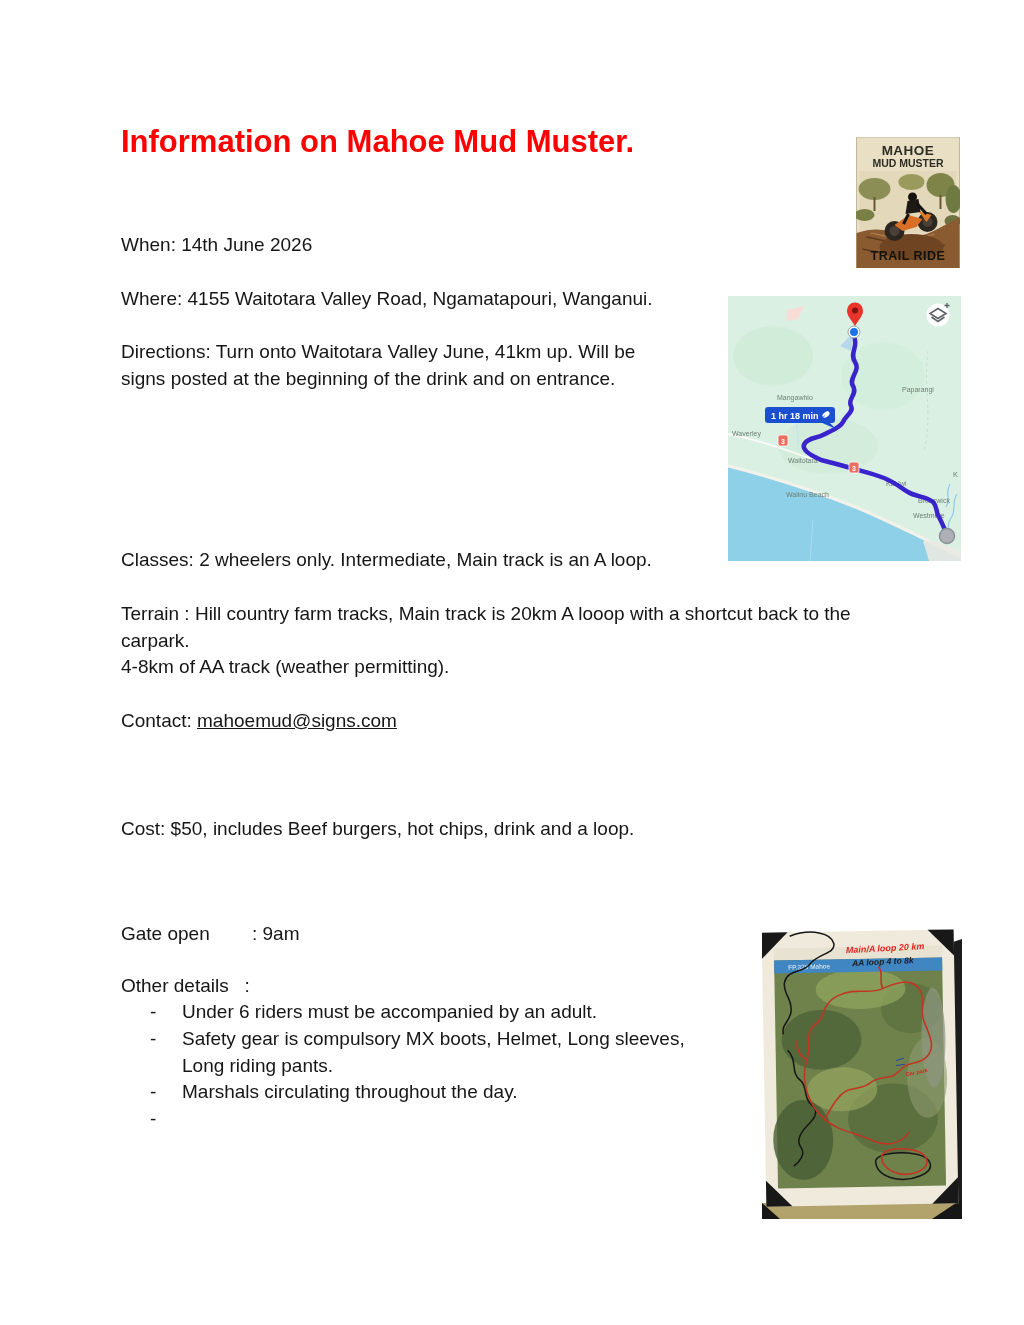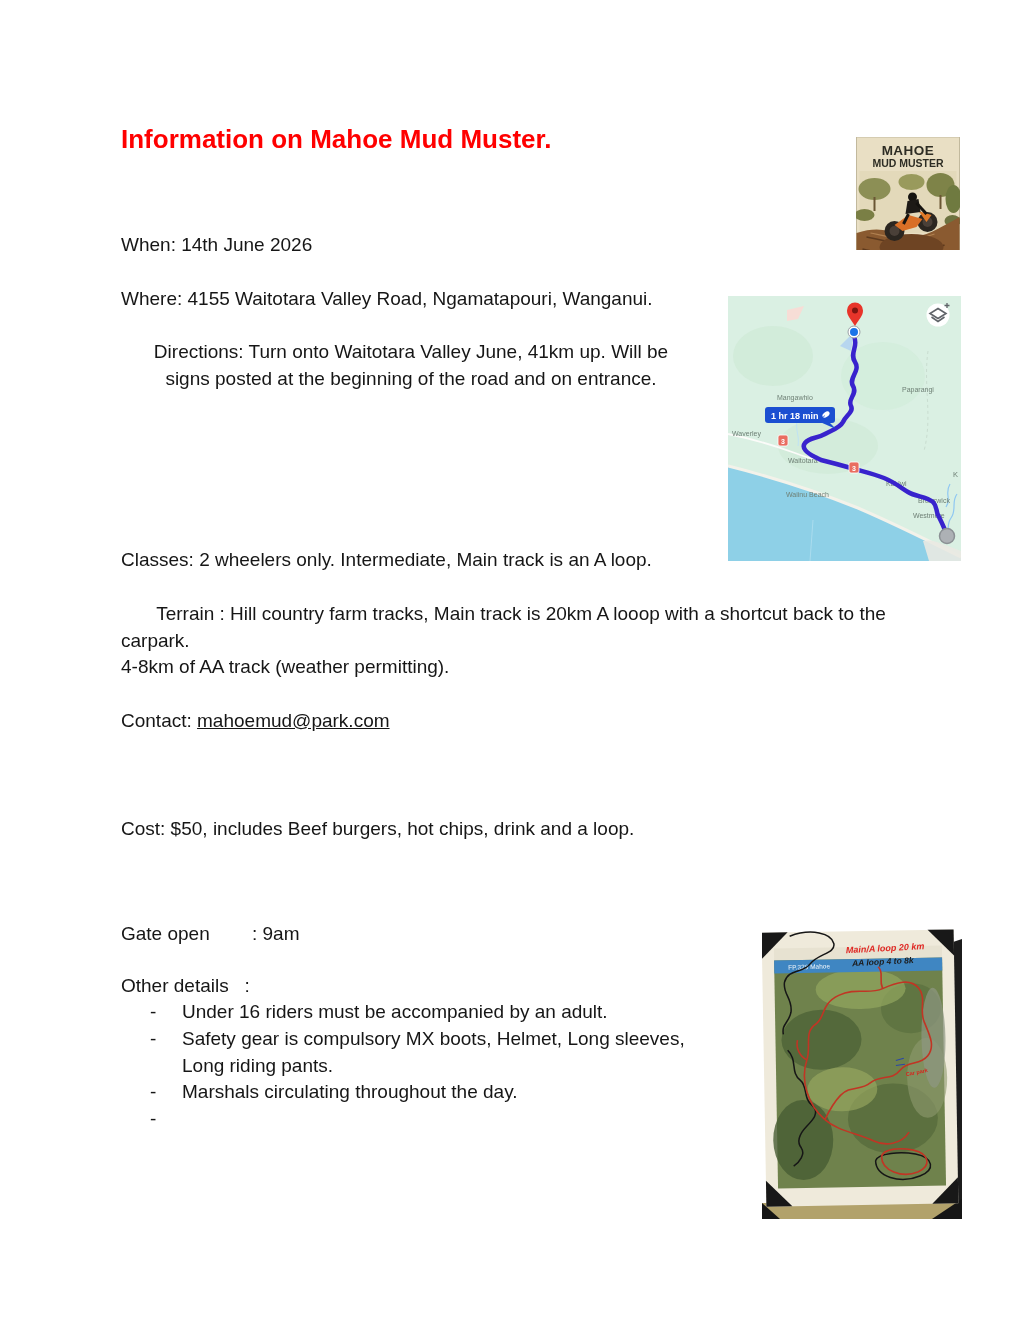--- a/index.html
+++ b/index.html
@@ -2,26 +2,25 @@
 <html><head>
 <meta charset="utf-8">
 <style>
   html,body{margin:0;padding:0;background:#ffffff;}
   .page{
     position:relative;width:1024px;height:1325px;background:#ffffff;overflow:hidden;
     font-family:"Liberation Sans",sans-serif;color:#111111;
   }
   h1.title{
     position:absolute;left:121px;top:124px;margin:0;
-    font-size:26px;font-weight:bold;color:#ff0000;letter-spacing:0px;white-space:nowrap;
+    font-size:31px;font-weight:bold;color:#ff0000;letter-spacing:0px;white-space:nowrap;
   }
   .t{
     position:absolute;left:121px;margin:0;font-size:19px;line-height:27px;color:#161616;
     white-space:pre-wrap;
-    text-align:center;
   }
   .pre{white-space:pre;}
   .w580{width:580px;}
   .w800{width:800px;}
   .email{color:#161616;text-decoration:underline;}
   .bullets{position:absolute;left:121px;top:999px;width:620px;font-size:19px;line-height:26.8px;color:#161616;}
   .bullet{display:flex;}
   .bullet .dash{width:61px;padding-left:29px;box-sizing:border-box;flex:none;}
   .bullet .btxt{width:545px;}
   .imgbox{position:absolute;overflow:hidden;}
@@ -31,55 +30,55 @@
 <body>
 
 <div class="page">
 
   <h1 class="title">Information on Mahoe Mud Muster.</h1>
 
   <p class="t" style="top:231px">When: 14th June 2026</p>
   <p class="t" style="top:285px">Where: 4155 Waitotara Valley Road, Ngamatapouri, Wanganui.</p>
 
   <p class="t w580" style="top:338px">Directions: Turn onto Waitotara Valley June, 41km up. Will be</p>
-  <p class="t w580" style="top:365px">signs posted at the beginning of the road and on entrance.</p>
+  <p class="t w580" style="top:365px">signs posted at the beginning of the drink and on entrance.</p>
 
   <p class="t" style="top:546px">Classes: 2 wheelers only. Intermediate, Main track is an A loop.</p>
 
   <p class="t w800" style="top:600px">Terrain : Hill country farm tracks, Main track is 20km A looop with a shortcut back to the</p>
   <p class="t" style="top:627px">carpark.</p>
   <p class="t" style="top:653px">4-8km of AA track (weather permitting).</p>
 
-  <p class="t" style="top:707px"><span class="pre">Contact: </span><a href="#" class="email">mahoemud@park.com</a></p>
+  <p class="t" style="top:707px"><span class="pre">Contact: </span><a href="#" class="email">mahoemud@signs.com</a></p>
 
   <p class="t" style="top:815px">Cost: $50, includes Beef burgers, hot chips, drink and a loop.</p>
 
   <p class="t pre" style="top:920px">Gate open        : 9am</p>
 
   <p class="t pre" style="top:972px">Other details   :</p>
 
   <div class="bullets">
     <div class="bullet">
       <span class="dash">-</span>
-      <span class="btxt">Under 16 riders must be accompanied by an adult.</span>
+      <span class="btxt">Under 6 riders must be accompanied by an adult.</span>
     </div>
     <div class="bullet">
       <span class="dash">-</span>
       <span class="btxt">Safety gear is compulsory MX boots, Helmet, Long sleeves, Long riding pants.</span>
     </div>
     <div class="bullet">
       <span class="dash">-</span>
       <span class="btxt">Marshals circulating throughout the day.</span>
     </div>
     <div class="bullet">
       <span class="dash">-</span>
     </div>
   </div>
 
-  <div class="imgbox" style="left:856px;top:137px;width:104px;height:113px">
+  <div class="imgbox" style="left:856px;top:137px;width:104px;height:131px">
     <svg width="104" height="131" viewBox="0 0 103 131">
       <rect x="0" y="0" width="103" height="131" fill="#e9dfc4" stroke="#c2b99d" stroke-width="1"></rect>
       <rect x="3" y="34" width="97" height="62" fill="#e3d9ba"></rect>
 
       <ellipse cx="18" cy="52" rx="16" ry="11" fill="#8c8f55"></ellipse>
       <ellipse cx="55" cy="45" rx="13" ry="8" fill="#999a5c"></ellipse>
       <ellipse cx="84" cy="48" rx="14" ry="12" fill="#7e8348"></ellipse>
       <ellipse cx="97" cy="62" rx="8" ry="14" fill="#6f7a40"></ellipse>
       <line x1="18" y1="60" x2="18" y2="74" stroke="#6a5634" stroke-width="2"></line>
       <line x1="84" y1="58" x2="84" y2="72" stroke="#6a5634" stroke-width="2"></line>

